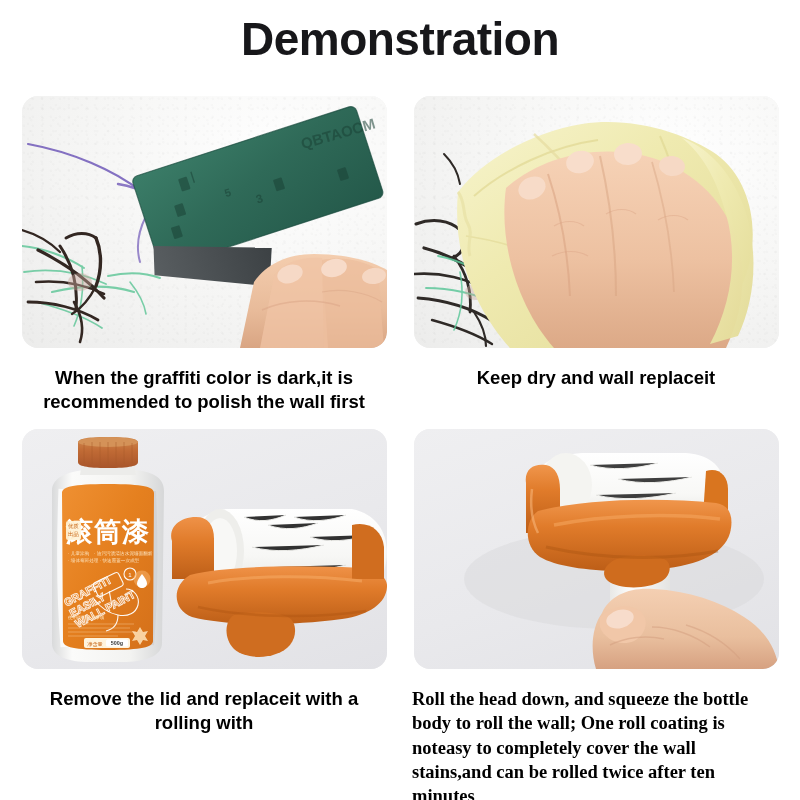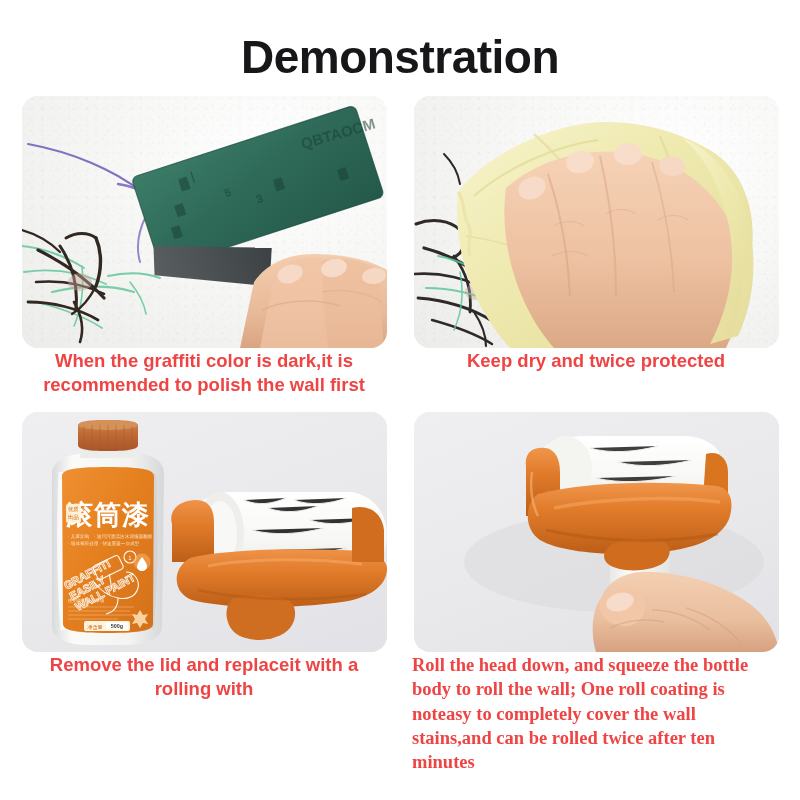--- a/index.html
+++ b/index.html
@@ -15,21 +15,21 @@
     position: relative;
   }
 
   
   .page-title {
     text-align: center;
     font-size: 46px;
     font-weight: bold;
     color: #17171a;
     letter-spacing: -0.5px;
-    margin: 18px;
+    margin: 0;
     padding-top: 16px;
     line-height: 1.0;
   }
 
   
   .grid {
     position: absolute;
     top: 96px;
     left: 0;
     width: 800px;
@@ -54,24 +54,24 @@
     position: relative;
     background: #f2f2f2;
   }
   .photo.small {
     height: 240px;
   }
 
   .caption {
     font-size: 18.5px;
     font-weight: bold;
-    color: #ef4444;
+    color: #000000;
     text-align: center;
     line-height: 1.32;
-    margin-top: 1px;
+    margin-top: 18px;
     width: 360px;
   }
   .caption.left {
     text-align: left;
     width: 368px;
     font-family: Liberation Serif, serif;
   }
 
   
   .wall {
@@ -288,21 +288,21 @@
                 <path d="M244 124 C 254 118 266 118 274 124"></path>
                 <path d="M138 160 C 150 154 164 154 174 160"></path>
               </g>
             </g>
 
             <path d="M268 42 C 300 54 324 86 334 124 C 344 164 340 206 324 240
                      L 296 248 C 318 206 324 160 312 118 C 302 80 286 56 268 42 Z" fill="url(#p2cloth)" opacity=".96"></path>
           </g>
         </svg>
       </div>
-      <div class="caption">Keep dry and twice protected</div>
+      <div class="caption">Keep dry and wall replaceit</div>
     </div>
   </div>
 
   <div class="row" style="margin-top:14px;">
 
     <div class="cell">
       <div class="photo small">
         <div class="studio"></div>
         <svg class="scene" viewBox="0 0 365 240" preserveAspectRatio="none">
           <defs>

